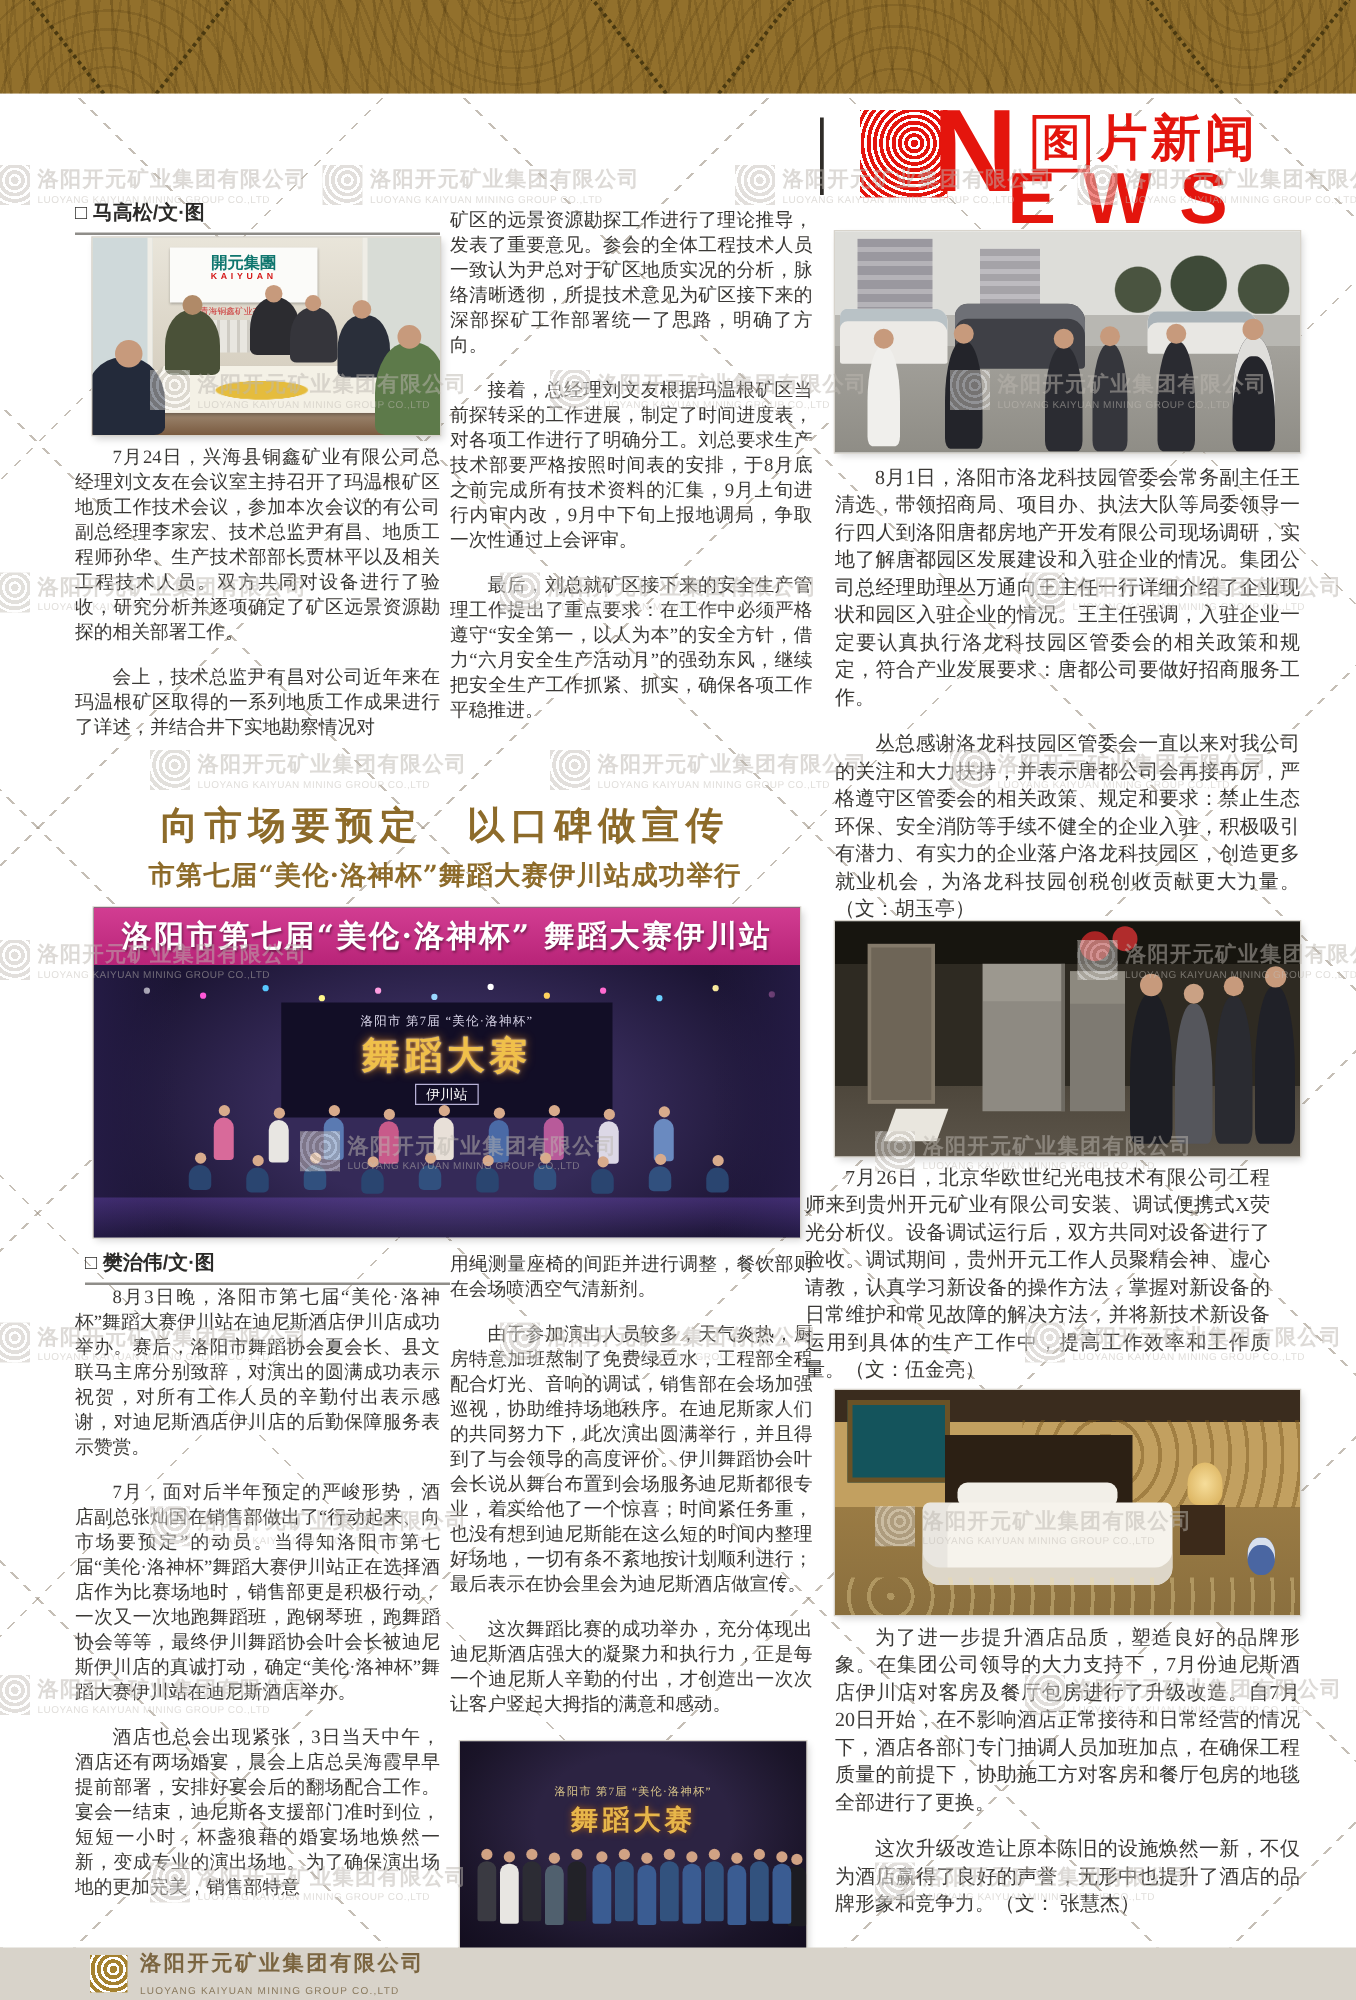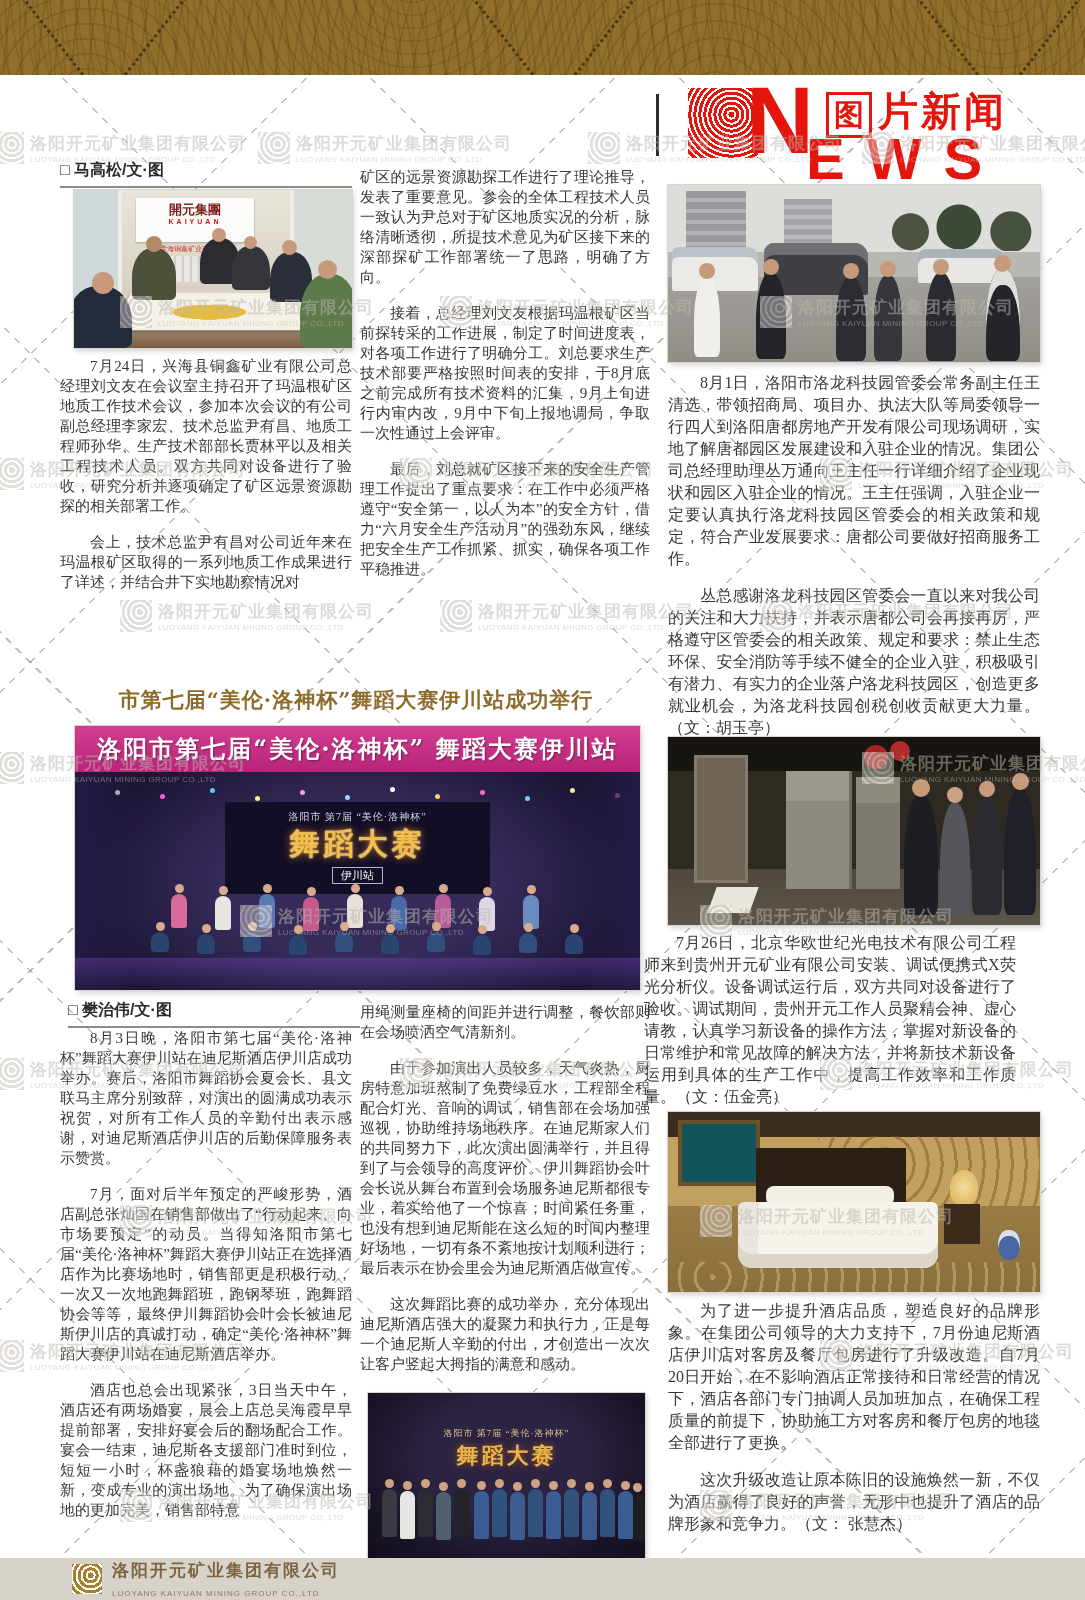--- a/index.html
+++ b/index.html
@@ -85,21 +85,21 @@
     <span class="nl-cn">片新闻</span>
     <span class="nl-ews">EWS</span>
   </div>
 
   <div class="byline" style="left:60px;top:160px;width:292px;">□ 马高松/文·图</div>
 
   <div class="photo" style="left:74px;top:190px;width:278px;height:158px;background:linear-gradient(#e9e5da,#d6cfc0 70%,#7a5b40);">
     <div class="ph" style="left:0;top:0;width:44px;height:120px;background:#cfd9da;border-right:4px solid #efede6;"></div>
     <div class="ph" style="right:0;top:0;width:58px;height:118px;background:#d8dcd6;border-left:4px solid #efede6;"></div>
     <div class="ph" style="left:62px;top:8px;width:118px;height:44px;background:#fbfbf9;box-shadow:0 1px 2px rgba(0,0,0,.25);text-align:center;">
-      <span style="display:block;font-family:'Liberation Sans',sans-serif;font-weight:bold;font-size:13px;color:#7f1d1d;line-height:16px;margin-top:4px;">開元集團</span>
+      <span style="display:block;font-family:'Liberation Sans',sans-serif;font-weight:bold;font-size:13px;color:#0f766e;line-height:16px;margin-top:4px;">開元集團</span>
       <span style="display:block;font-family:'Liberation Sans',sans-serif;font-weight:bold;font-size:7px;color:#d41616;letter-spacing:3px;">KAIYUAN</span>
     </div>
     <div class="ph" style="left:56px;top:54px;width:130px;text-align:center;font-size:7px;color:#c33;">青海铜鑫矿业有限公司</div>
     <div class="ph" style="left:70px;top:66px;width:104px;height:26px;background:repeating-linear-gradient(90deg,#e8e6e0 0 6px,#cfccc4 6px 8px);"></div>
     <div class="ph" style="left:50px;top:92px;width:190px;height:56px;background:#f4f1e6;transform:perspective(260px) rotateX(48deg);box-shadow:0 2px 3px rgba(0,0,0,.3);
          background-image:radial-gradient(ellipse 60px 18px at 45% 55%,#e5bc3d 0 60%,rgba(0,0,0,0) 62%);"></div>
     <div class="fig" style="left:-6px;top:96px;width:64px;height:62px;background:#232a3a;"></div>
     <div class="head" style="left:18px;top:82px;width:22px;height:22px;"></div>
     <div class="fig" style="left:58px;top:58px;width:44px;height:52px;background:#4a5138;"></div>
     <div class="head" style="left:72px;top:46px;width:16px;height:16px;background:#b08a68;"></div>
@@ -181,20 +181,21 @@
     <div class="ph" style="left:282px;top:58px;width:28px;height:34px;border-radius:50% 50% 30% 30%;background:radial-gradient(#f6dd9a,#d8ae58);"></div>
     <div class="ph" style="left:330px;top:118px;width:22px;height:30px;border-radius:45%;background:#4a66a2;box-shadow:inset 0 6px 0 #d8e0ee;"></div>
     <div class="ph" style="left:0;top:150px;width:372px;height:30px;background:repeating-radial-gradient(circle at 12% 50%,rgba(240,220,160,.35) 0 3px,rgba(0,0,0,0) 3px 16px);"></div>
   </div>
 
   <div class="textcol rtext" style="left:668px;top:1300px;width:372px;font-family:Liberation Serif, serif;">
     <p class="para">为了进一步提升酒店品质，塑造良好的品牌形象。在集团公司领导的大力支持下，7月份迪尼斯酒店伊川店对客房及餐厅包房进行了升级改造。自7月20日开始，在不影响酒店正常接待和日常经营的情况下，酒店各部门专门抽调人员加班加点，在确保工程质量的前提下，协助施工方对客房和餐厅包房的地毯全部进行了更换。</p>
     <p class="para">这次升级改造让原本陈旧的设施焕然一新，不仅为酒店赢得了良好的声誉，无形中也提升了酒店的品牌形象和竞争力。（文： 张慧杰）</p>
   </div>
 
+  <div class="headline-main" style="left:60px;top:640px;width:592px;font-size:30px;letter-spacing:5px;">向市场要预定　以口碑做宣传</div>
   <div class="headline-main" style="left:60px;top:686px;width:592px;font-size:21px;letter-spacing:1px;font-weight:bold;">市第七届“美伦·洛神杯”舞蹈大赛伊川站成功举行</div>
 
   <div class="photo" style="left:75px;top:726px;width:565px;height:264px;background:radial-gradient(ellipse at 50% 60%,#352a58 0 35%,#1c1534 70%,#120d24);">
     <div class="ph" style="left:0;top:0;width:565px;height:46px;background:linear-gradient(#d23d92,#b82478);display:flex;align-items:center;justify-content:center;">
       <span style="color:#fff;font-weight:bold;font-size:24px;letter-spacing:2px;font-family:'DejaVu Serif',serif;text-shadow:1px 1px 2px rgba(0,0,0,.4);">洛阳市第七届“美伦·洛神杯” 舞蹈大赛伊川站</span>
     </div>
     <div class="ph" style="left:40px;top:64px;width:5px;height:5px;border-radius:50%;background:#fff;
       box-shadow:45px 4px 0 #ff58d8,95px -2px 0 #58c8ff,140px 6px 0 #fff78a,185px 0 0 #ff9de0,230px 5px 0 #9ad8ff,275px -3px 0 #ffffff,320px 4px 0 #ffd25e,365px 0 0 #ff6ad0,410px 6px 0 #6ad0ff,455px -2px 0 #fff0a0,500px 3px 0 #ff8ad8;"></div>
     <div class="ph" style="left:0;top:46px;width:70px;height:218px;background:linear-gradient(90deg,#241b44,rgba(0,0,0,0));"></div>
     <div class="ph" style="right:0;top:46px;width:70px;height:218px;background:linear-gradient(270deg,#241b44,rgba(0,0,0,0));"></div>

